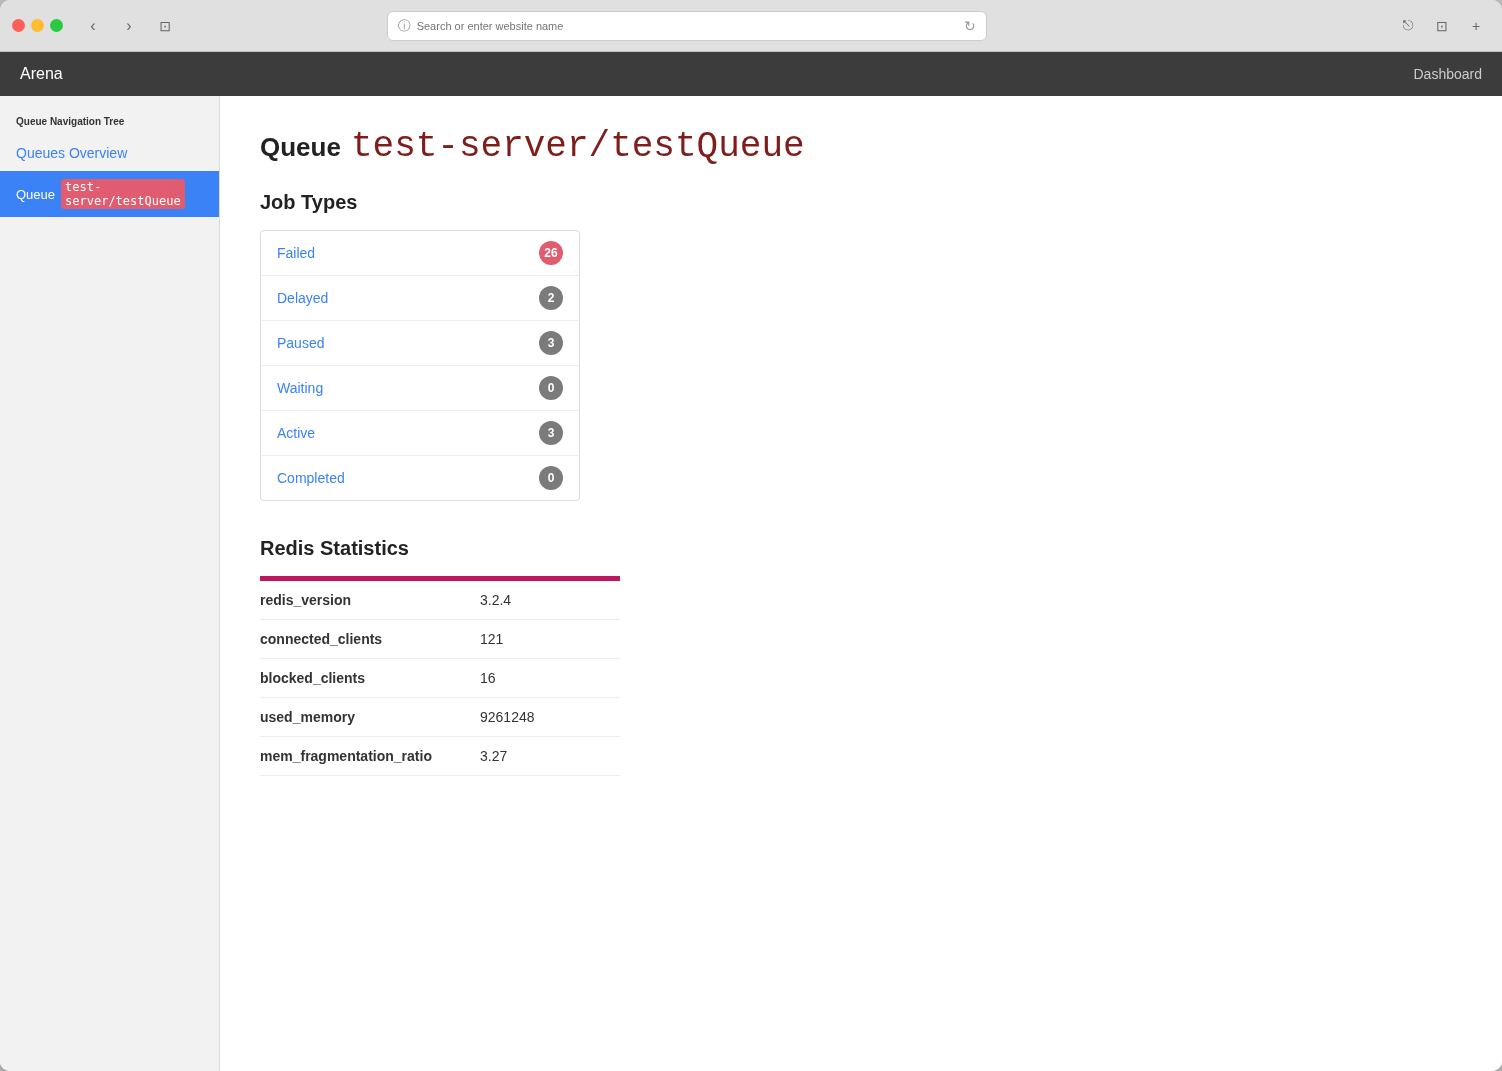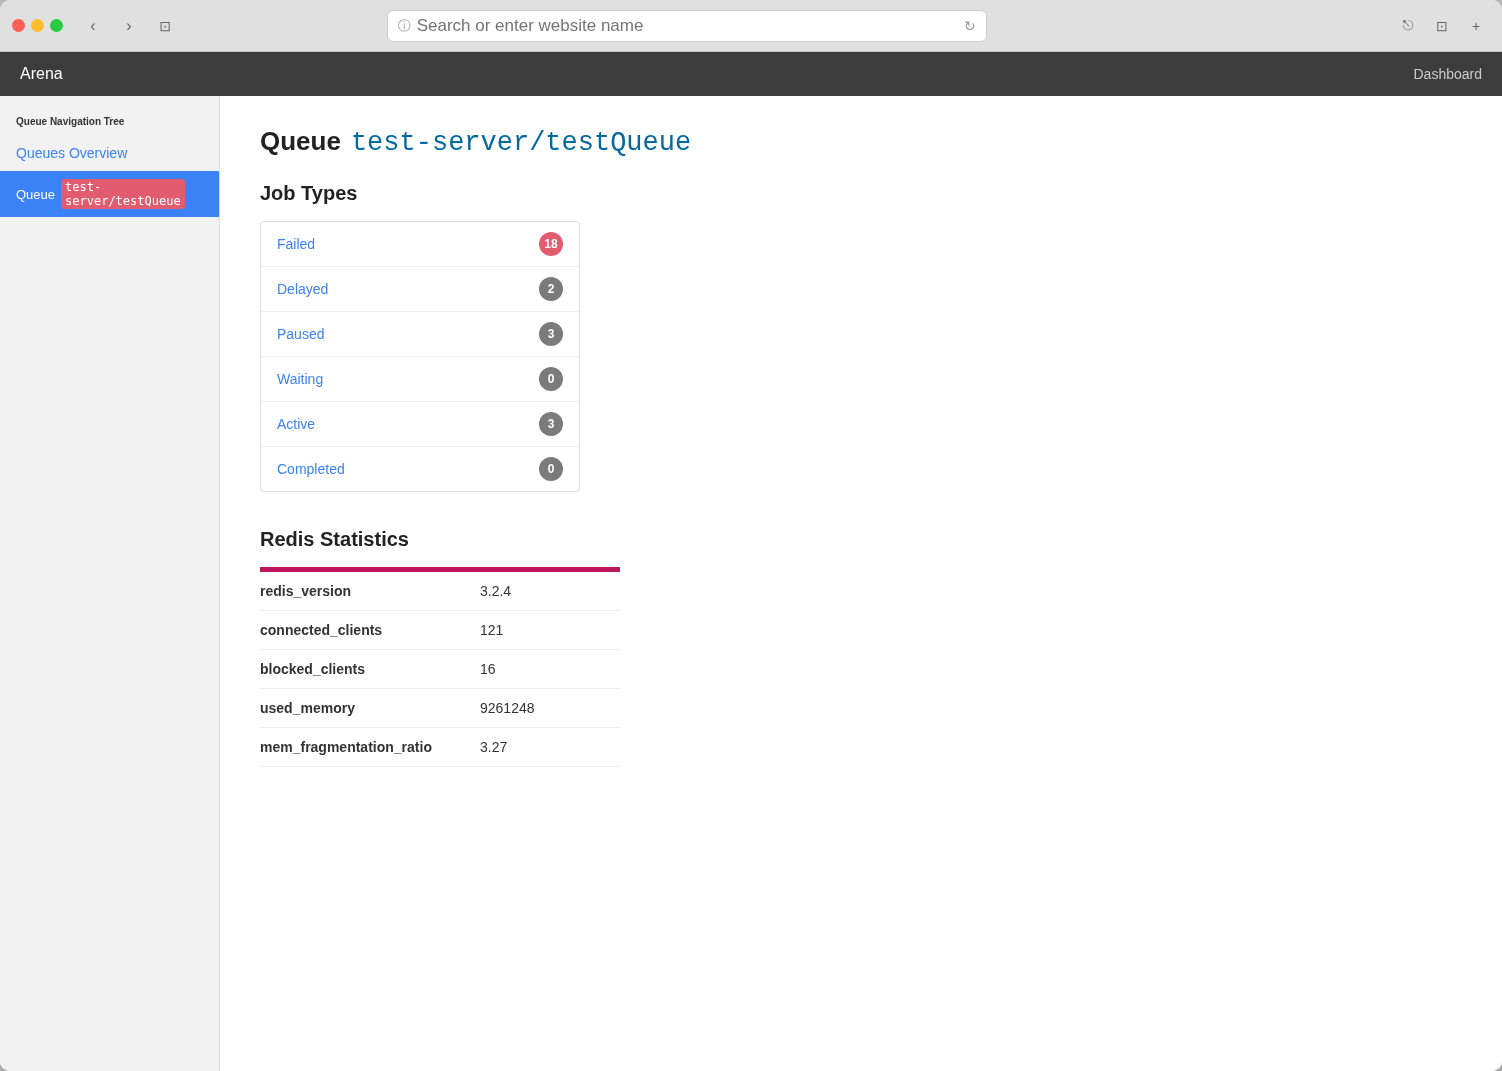--- a/index.html
+++ b/index.html
@@ -88,21 +88,21 @@
 
     .address-bar-info {
       color: #999;
       font-size: 13px;
     }
 
     .address-bar input {
       flex: 1;
       border: none;
       outline: none;
-      font-size: 17px;
+      font-size: 11px;
       color: #555;
       background: transparent;
     }
 
     .address-bar-refresh {
       color: #999;
       font-size: 14px;
       cursor: pointer;
       background: none;
       border: none;
@@ -219,23 +219,23 @@
       margin-bottom: 24px;
     }
 
     .page-header-label {
       font-size: 26px;
       font-weight: 600;
       color: #222;
     }
 
     .page-header-queue {
-      font-size: 27px;
+      font-size: 36px;
       font-weight: 400;
-      color: #0369a1;
+      color: #7f1d1d;
       font-family: "Courier New", monospace;
     }
 
     .section-title {
       font-size: 20px;
       font-weight: 600;
       color: #222;
       margin-bottom: 16px;
     }
 
@@ -360,21 +360,21 @@
         <span class="page-header-label">Queue</span>
         <span class="page-header-queue">test-server/testQueue</span>
       </div>
 
       <div class="section-title">Job Types</div>
 
       <div class="job-types-table">
 
         <div class="job-type-row">
           <span class="job-type-name">Failed</span>
-          <span class="job-type-badge badge-red">18</span>
+          <span class="job-type-badge badge-red">26</span>
         </div>
 
         <div class="job-type-row">
           <span class="job-type-name">Delayed</span>
           <span class="job-type-badge">2</span>
         </div>
 
         <div class="job-type-row">
           <span class="job-type-name">Paused</span>
           <span class="job-type-badge">3</span>

